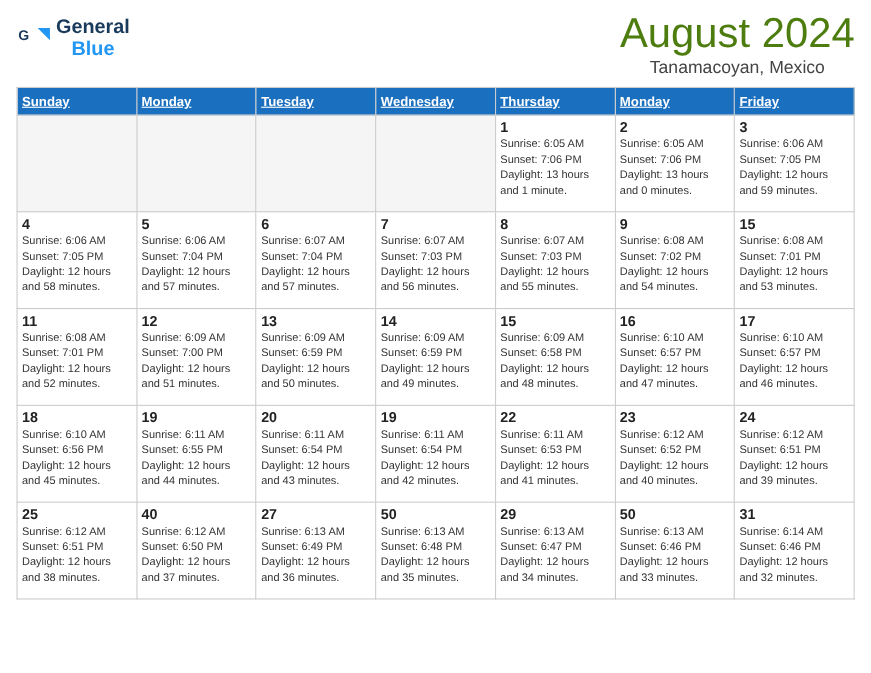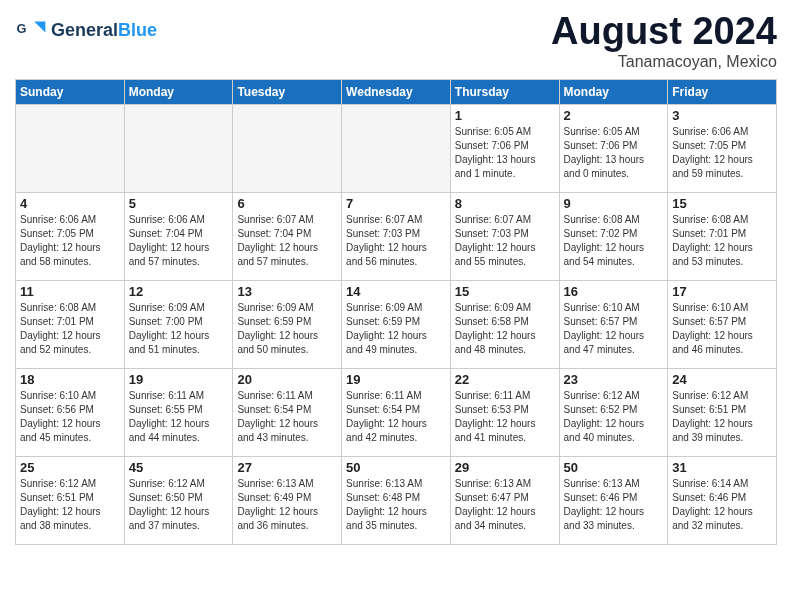--- a/index.html
+++ b/index.html
@@ -16,58 +16,61 @@
       justify-content: space-between;
       margin-bottom: 8px;
     }
     .logo {
       display: flex;
       align-items: center;
       margin-top: 5px;
     }
     .logo-text {
       display: flex;
-      flex-direction: row;
+      flex-direction: column;
       font-size: 18px;
       font-weight: bold;
       color: #1a3a5c;
       line-height: 1.1;
     }
     .logo-icon {
       width: 32px;
       height: 32px;
       margin-right: 4px;
     }
     .logo-blue {
       color: #2196F3;
+      text-align: center;
     }
     .title-area {
       text-align: right;
     }
     .month-title {
       font-size: 38px;
-      font-weight: bold;
-      color: #0f172a;
+      font-weight: normal;
+      color: #4d7c0f;
     }
     .location-title {
       font-size: 16px;
       color: #444;
+      text-align: center;
     }
     table {
       width: 100%;
       border-collapse: collapse;
       table-layout: fixed;
     }
     th {
       background: #1a6fbf;
       color: #fff;
       font-size: 12px;
       padding: 5px 4px;
       text-align: left;
       border: 1px solid #ccc;
+      text-decoration: underline;
     }
     td {
       border: 1px solid #ccc;
       vertical-align: top;
       padding: 3px 4px;
       height: 88px;
       background: #fff;
     }
     td.empty {
       background: #f5f5f5;
@@ -299,21 +302,21 @@
       </tr>
       <tr>
         <td>
           <div class="day-num">25</div>
           <div class="day-info" style="white-space: pre-line;">Sunrise: 6:12 AM
 Sunset: 6:51 PM
 Daylight: 12 hours
 and 38 minutes.</div>
         </td>
         <td>
-          <div class="day-num">45</div>
+          <div class="day-num">40</div>
           <div class="day-info" style="white-space: pre-line;">Sunrise: 6:12 AM
 Sunset: 6:50 PM
 Daylight: 12 hours
 and 37 minutes.</div>
         </td>
         <td>
           <div class="day-num">27</div>
           <div class="day-info" style="white-space: pre-line;">Sunrise: 6:13 AM
 Sunset: 6:49 PM
 Daylight: 12 hours

